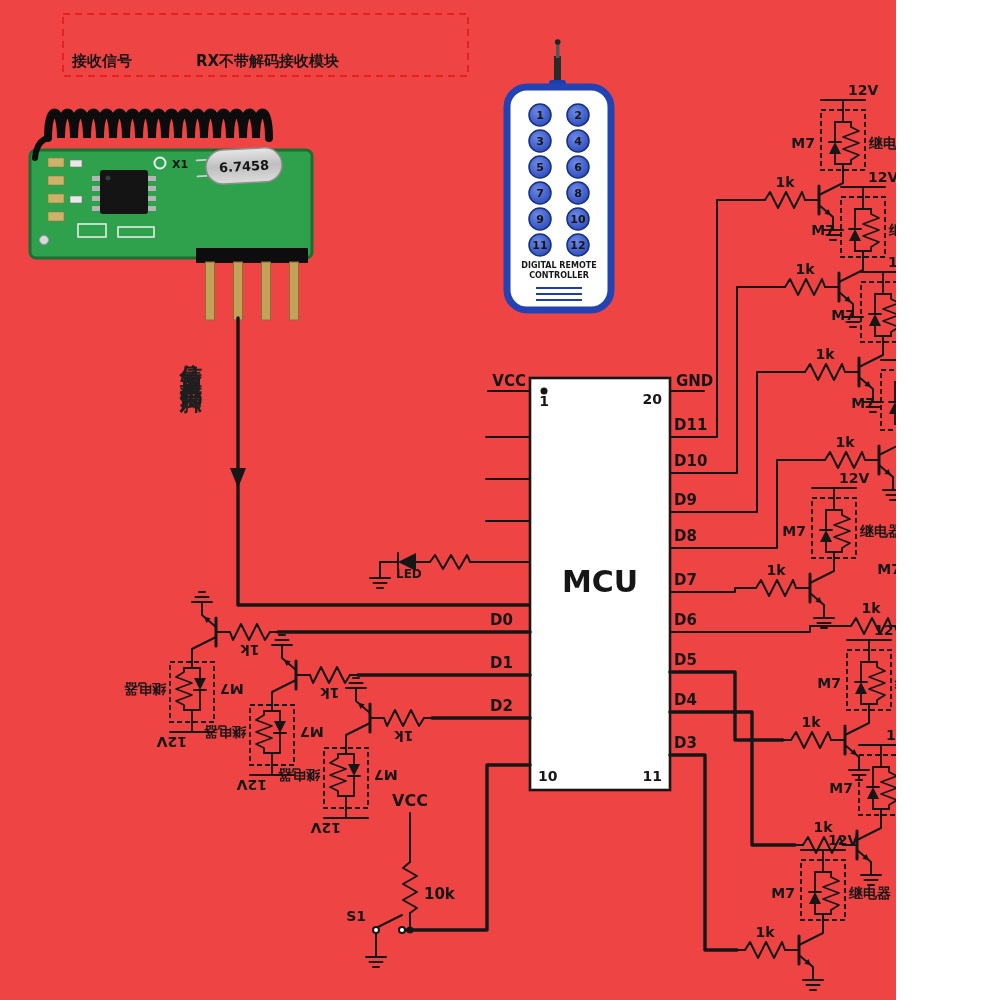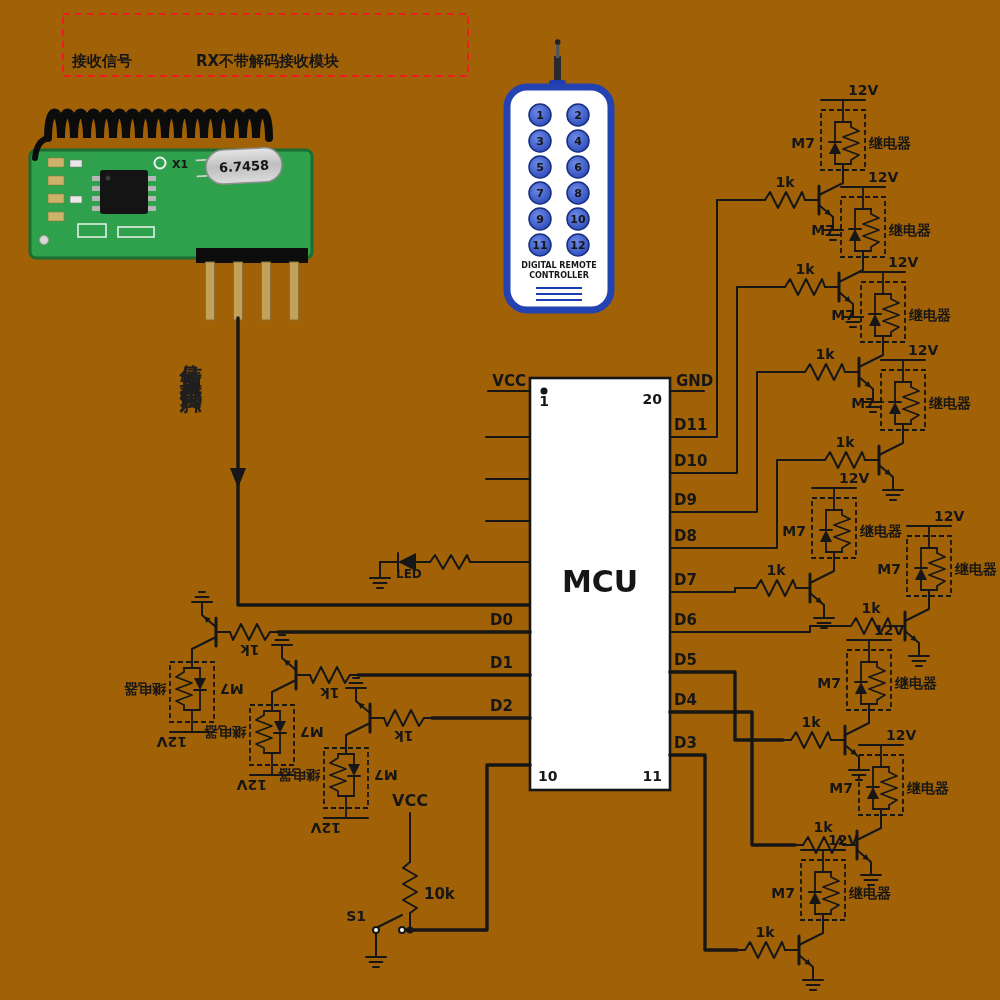--- a/index.html
+++ b/index.html
@@ -1,16 +1,16 @@
 <!DOCTYPE html>
 <html><head>
 <meta charset="utf-8">
 <style>
   html,body{margin:0;padding:0;background:#ffffff;}
-  #stage{position:relative;width:1000px;height:1000px;background:#a16207;overflow:hidden;
+  #stage{position:relative;width:896px;height:1000px;background:#ef4444;overflow:hidden;
          font-family:"DejaVu Sans",sans-serif;}
   svg{position:absolute;left:0;top:0;}
   svg text{font-family:"DejaVu Sans","Liberation Sans",sans-serif;fill:#161616;}
   .w{stroke:#161616;stroke-width:2;fill:none;stroke-linecap:round;stroke-linejoin:round;}
   .wt{stroke:#161616;stroke-width:3.4;fill:none;stroke-linecap:round;stroke-linejoin:round;}
   .thin{stroke:#161616;stroke-width:1.8;fill:none;stroke-linecap:round;stroke-linejoin:round;}
   .dash{stroke:#161616;stroke-width:1.8;fill:none;stroke-dasharray:5 3;}
   .fill{fill:#161616;stroke:none;}
   .lbl{font-size:14px;font-weight:600;}
   .lbl15{font-size:15px;font-weight:700;}

